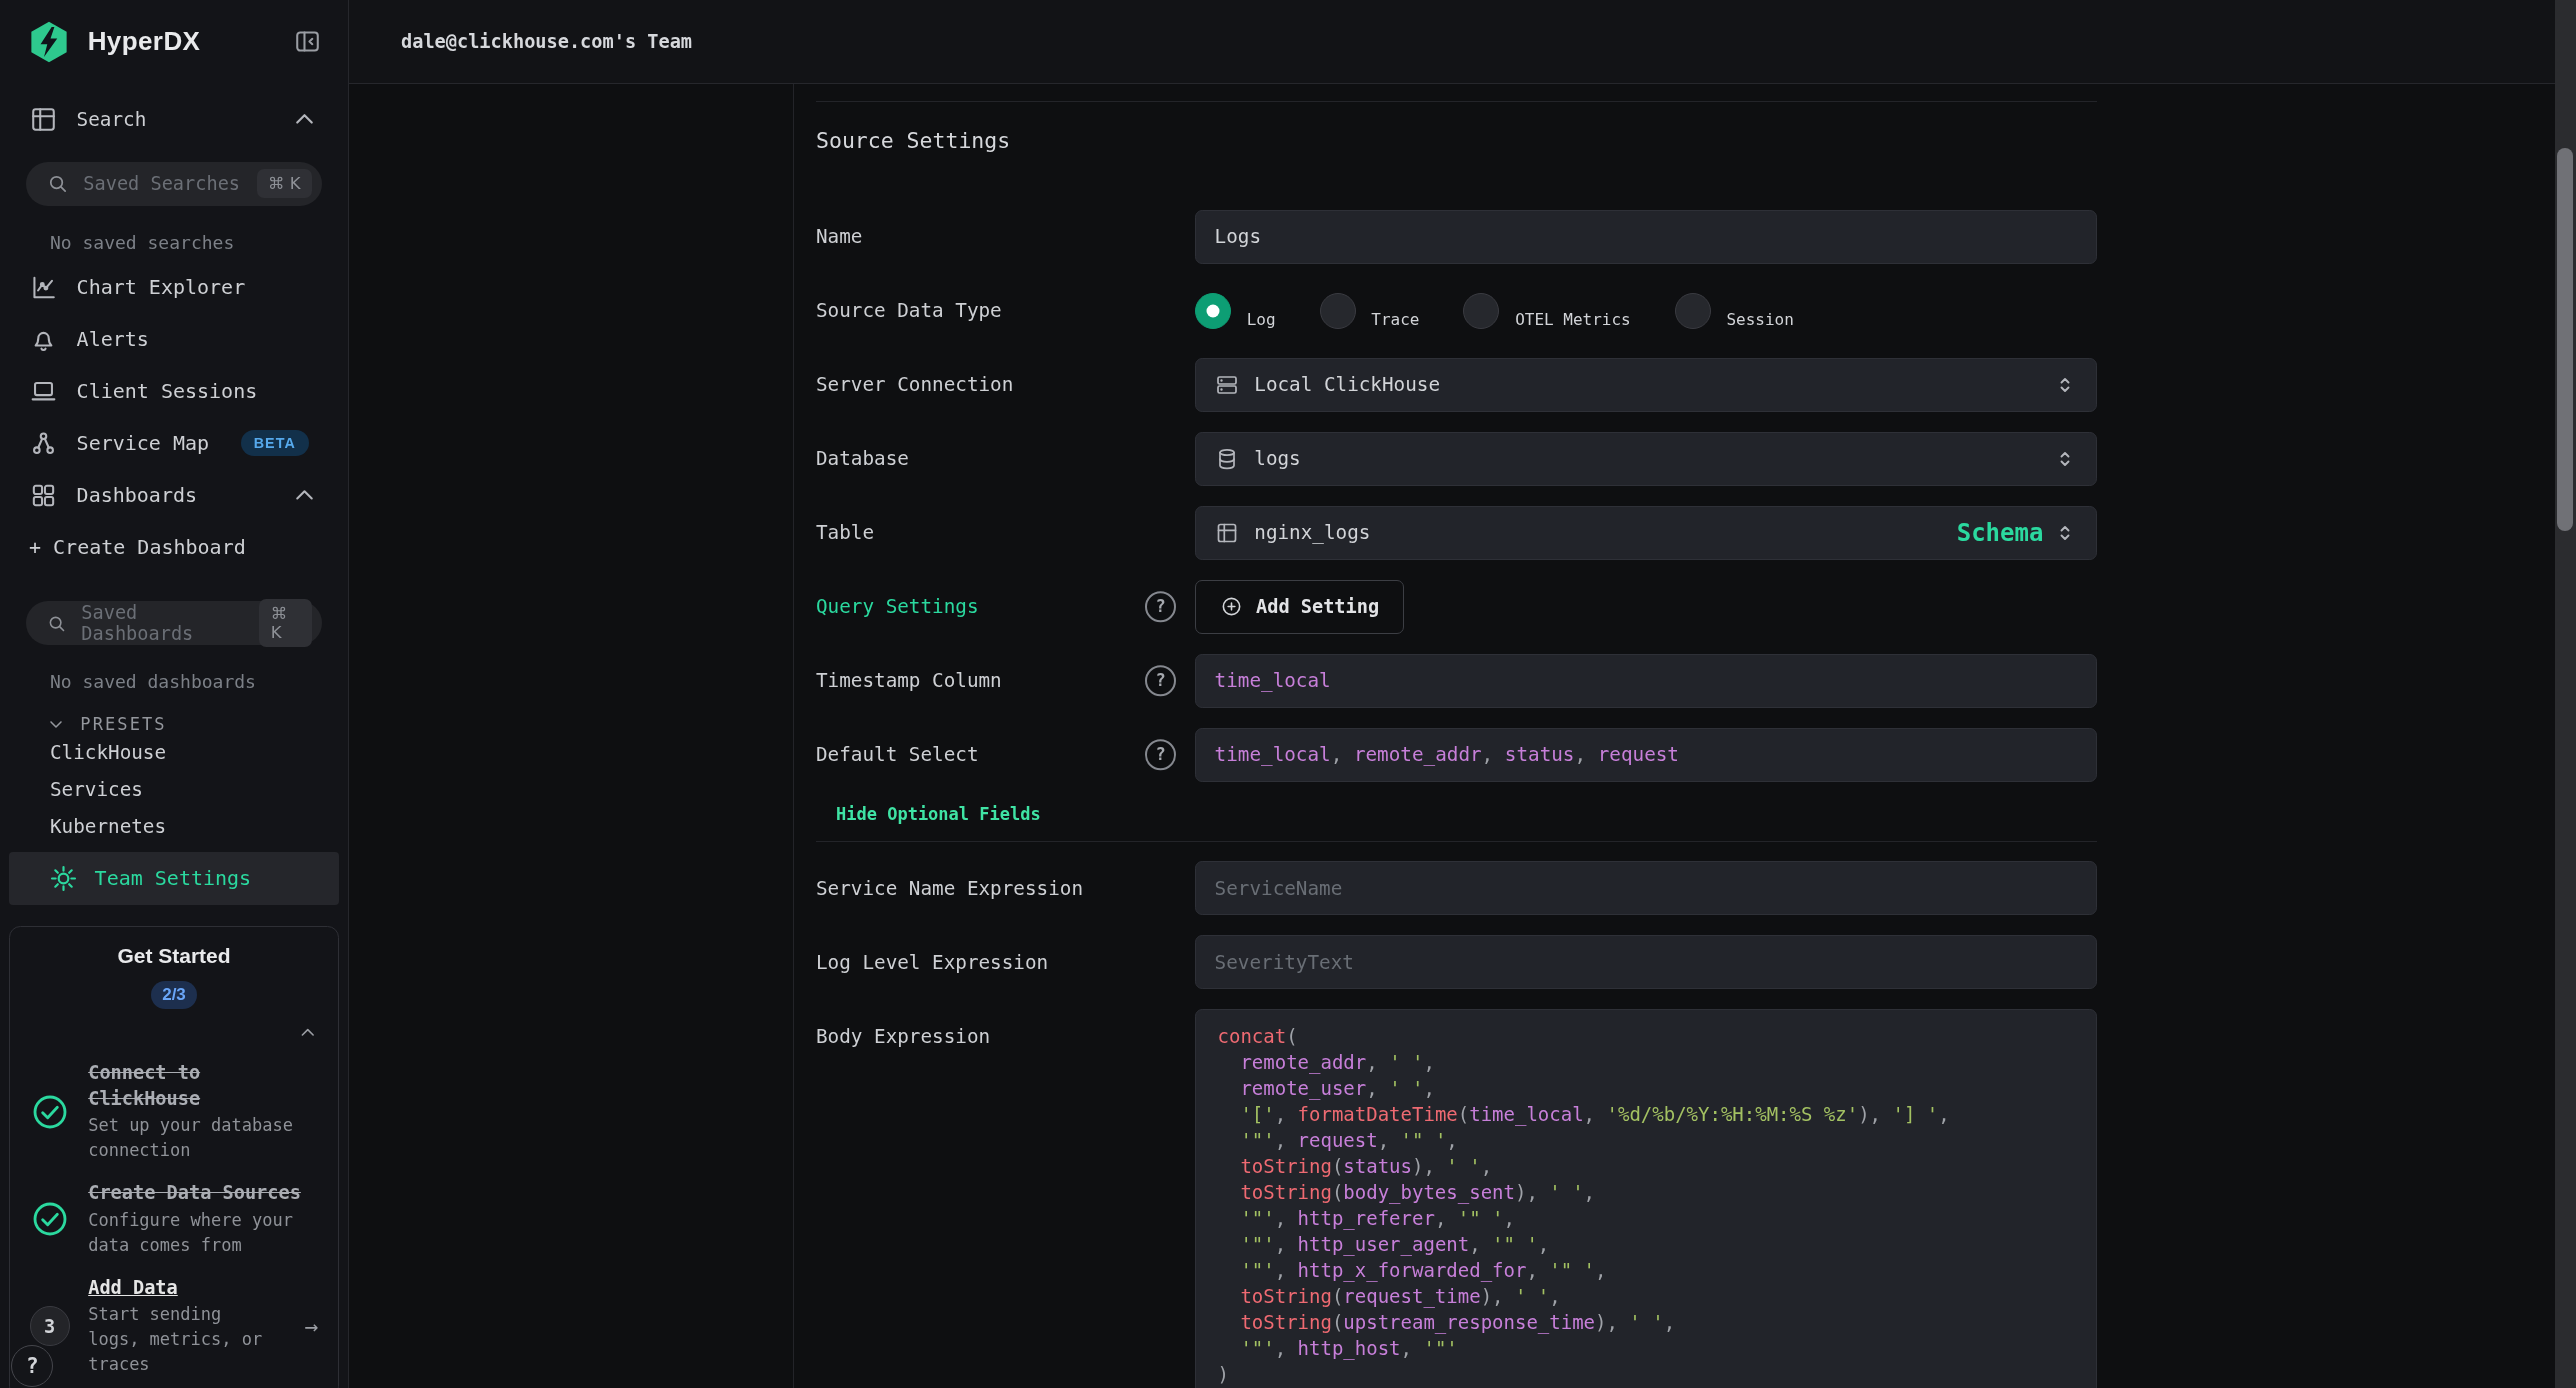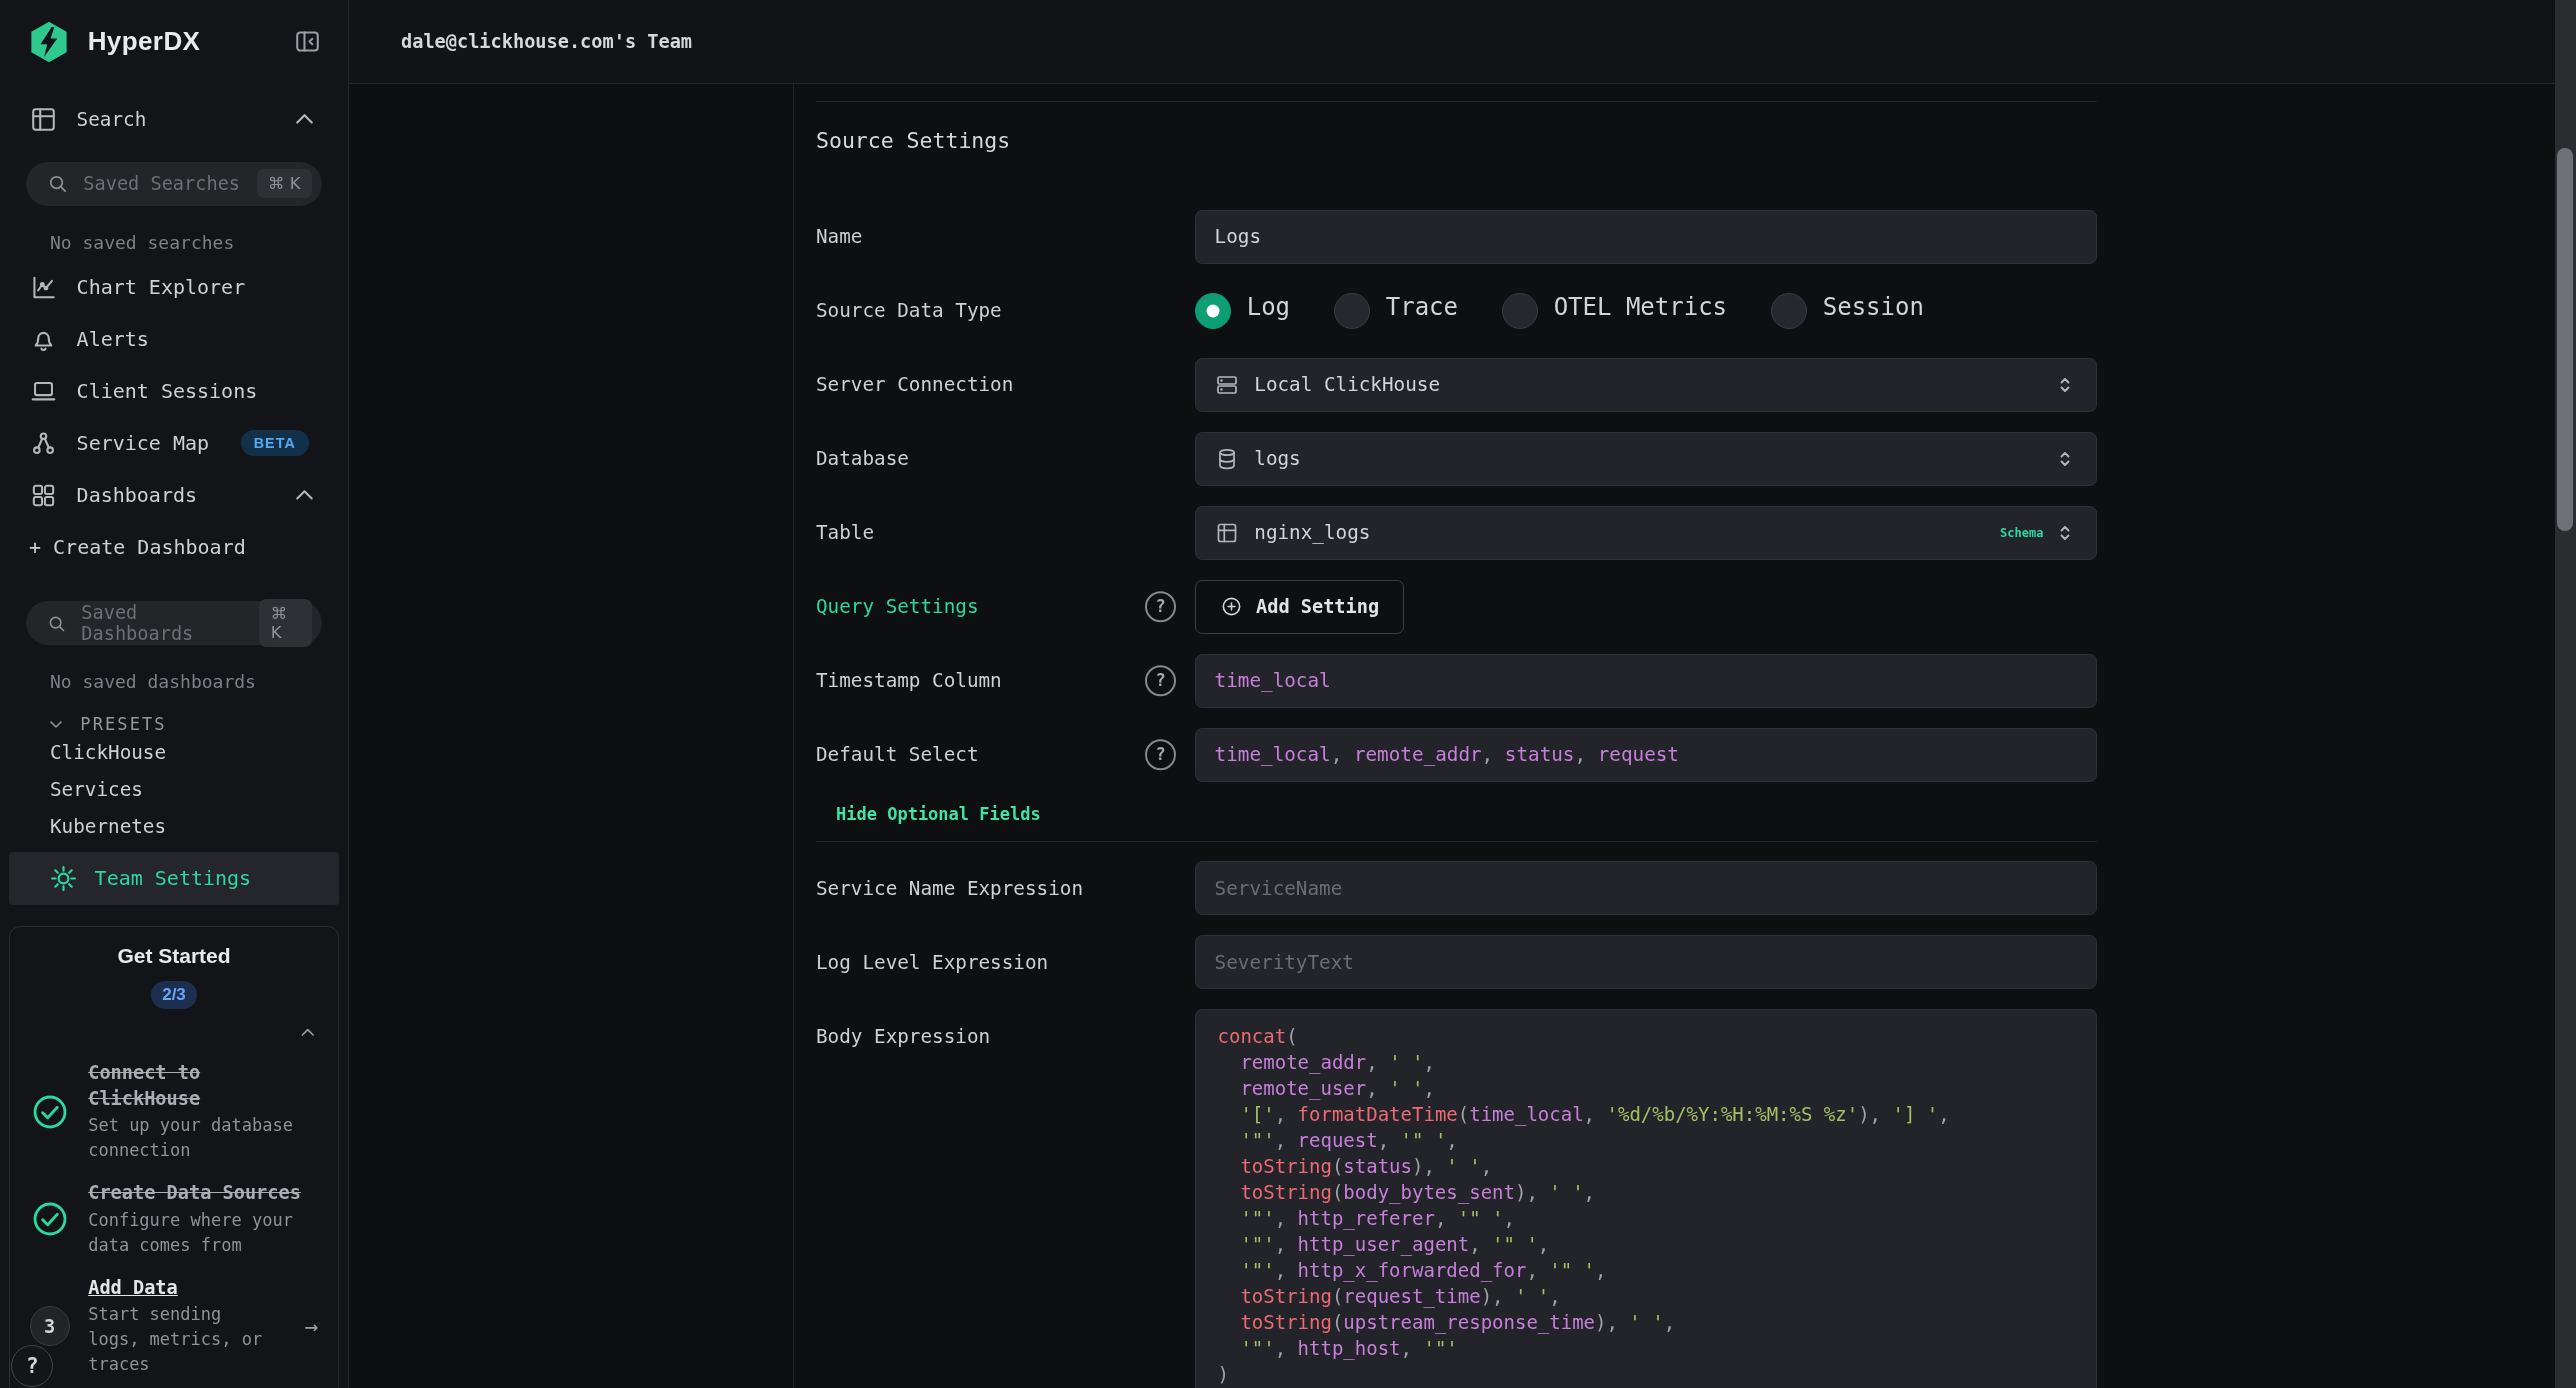--- a/index.html
+++ b/index.html
@@ -89,23 +89,23 @@
   .help { position:absolute; right:18.6px; top:50%; transform:translateY(-50%);
     width:31.5px; height:31.5px; border-radius:50%; border:2.1px solid #85888f; color:#a6a9af;
     display:flex; align-items:center; justify-content:center; font-size:17px; font-weight:bold; }
   .ctl { width:902px; }
   .input { height:54px; background:#22242a; border:0.7px solid #2e3037; border-radius:7.2px;
     display:flex; align-items:center; gap:15.7px; padding:0 18.6px; font-size:19.3px; color:#d2d4d8; }
   .input .icon { width:24px; height:24px; color:#b4b6bc; flex:0 0 24px; }
   .input .ph { color:#696e75; }
   .right-group { margin-left:auto; display:flex; align-items:center; gap:10px; }
   .updown { width:21.5px; height:21.5px; color:#8e9197; }
-  .schema-link { color:#2bd99f; font-size:12px; font-weight:bold; }
+  .schema-link { color:#2bd99f; font-size:24px; font-weight:bold; }
   .radios { display:flex; align-items:center; gap:44px; height:54px; }
-  .radio { display:flex; align-items:flex-start; gap:15.7px; font-size:24px; color:#d2d4d8; cursor:pointer; }
+  .radio { display:flex; align-items:flex-end; gap:15.7px; font-size:16px; color:#d2d4d8; cursor:pointer; }
   .rdot { width:36px; height:36px; border-radius:50%; background:#26282d; border:0.7px solid #3a3b41; position:relative; }
   .radio.sel .rdot { background:#0d9e74; border-color:#0d9e74; }
   .radio.sel .rdot::after { content:""; position:absolute; left:50%; top:50%; width:13px; height:13px;
     border-radius:50%; background:#ffffff; transform:translate(-50%,-50%); }
   .add-btn { height:54px; padding:0 24px; background:transparent; border:0.7px solid #3c3e44;
     border-radius:7px; color:#e2e3e6; font-size:18.6px; font-weight:bold; display:inline-flex;
     align-items:center; gap:13px; font-family:inherit; cursor:pointer; }
   .add-btn .icon { width:23px; height:23px; color:#d2d4d8; }
   .hide-optional { margin:22px 0 0 20px; font-size:17px; font-weight:bold; color:#3fe3a4; cursor:pointer; }
   .sub-divider { height:0.7px; width:1281px; background:#232429; margin:17px 0 20px; }

